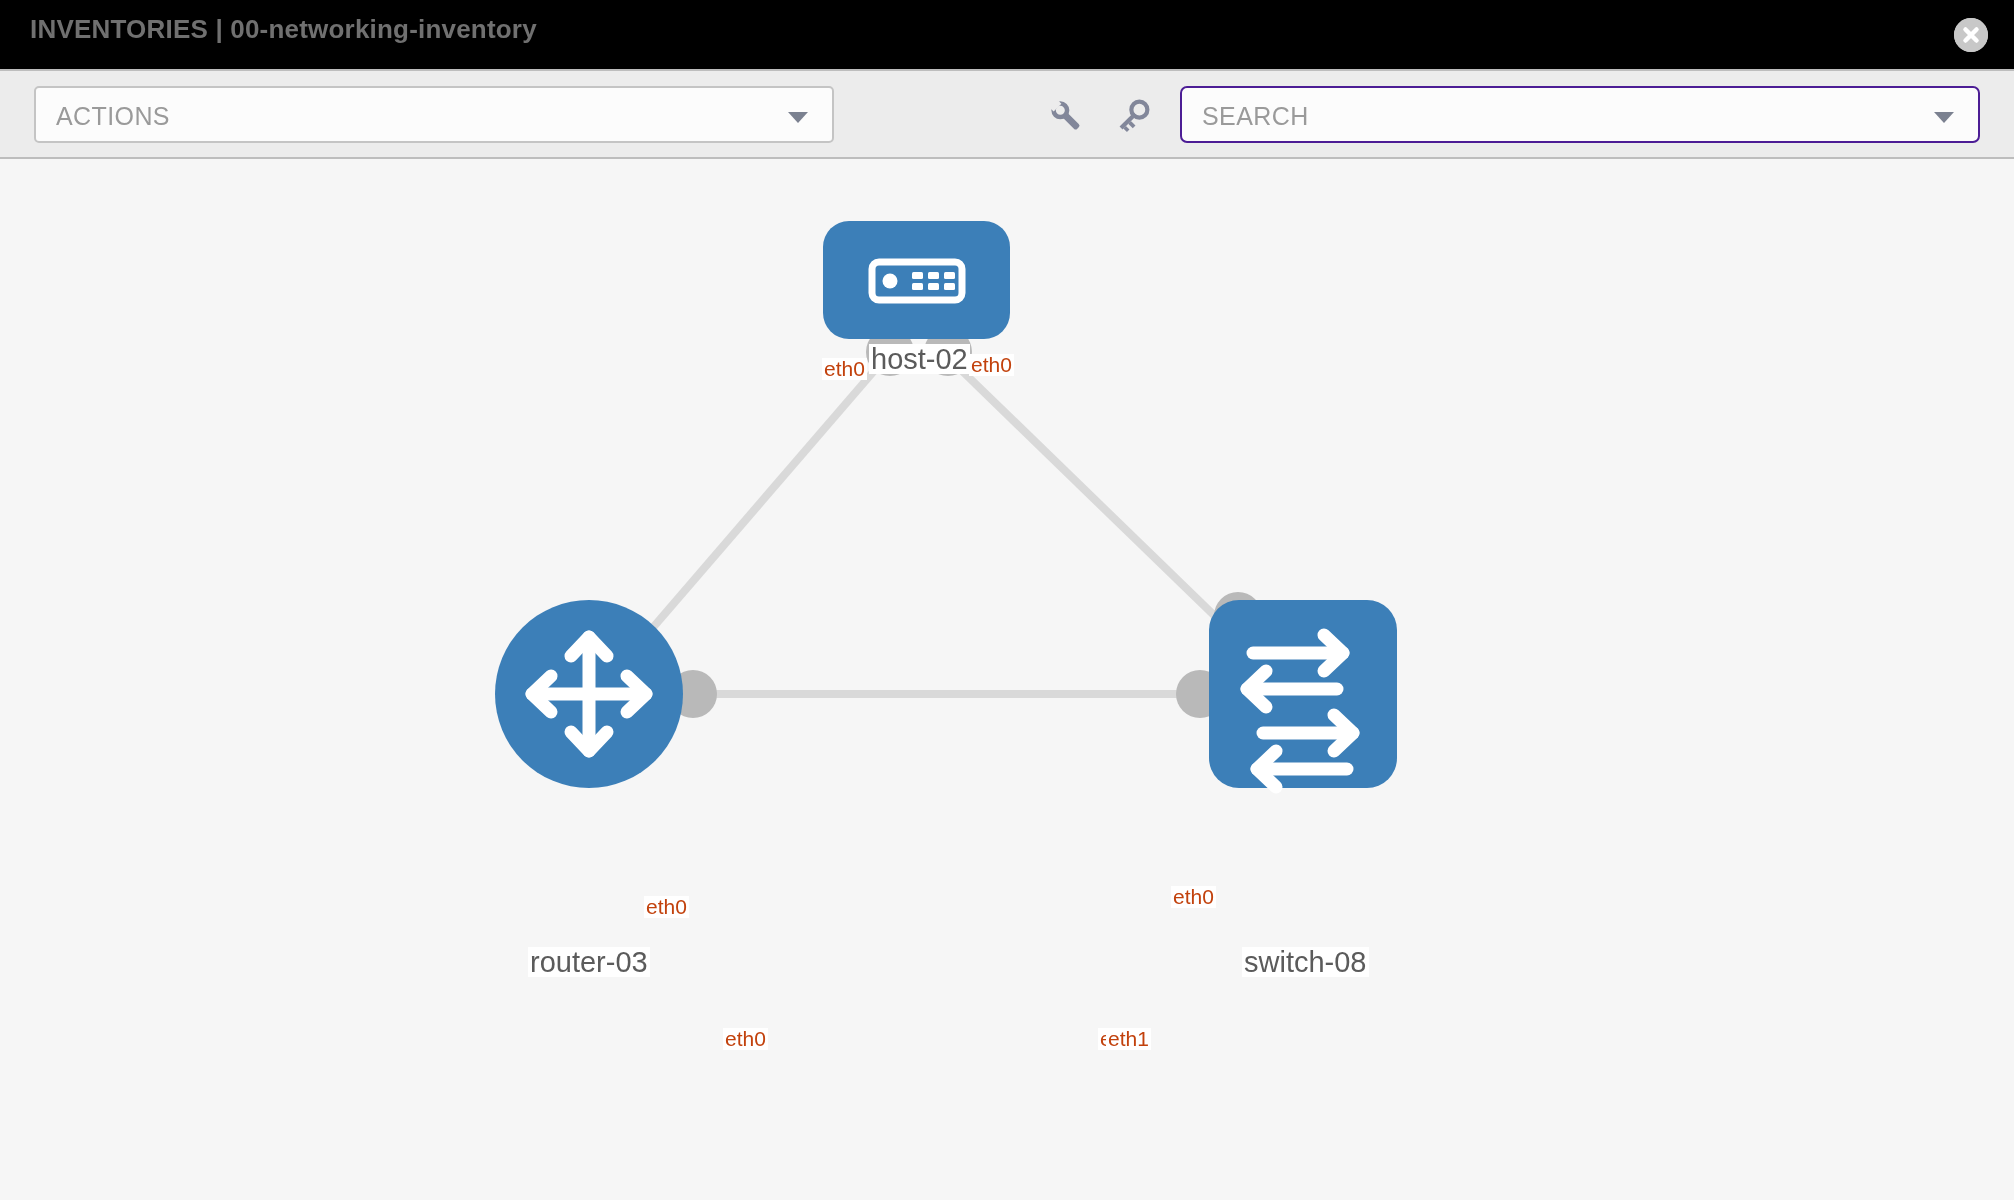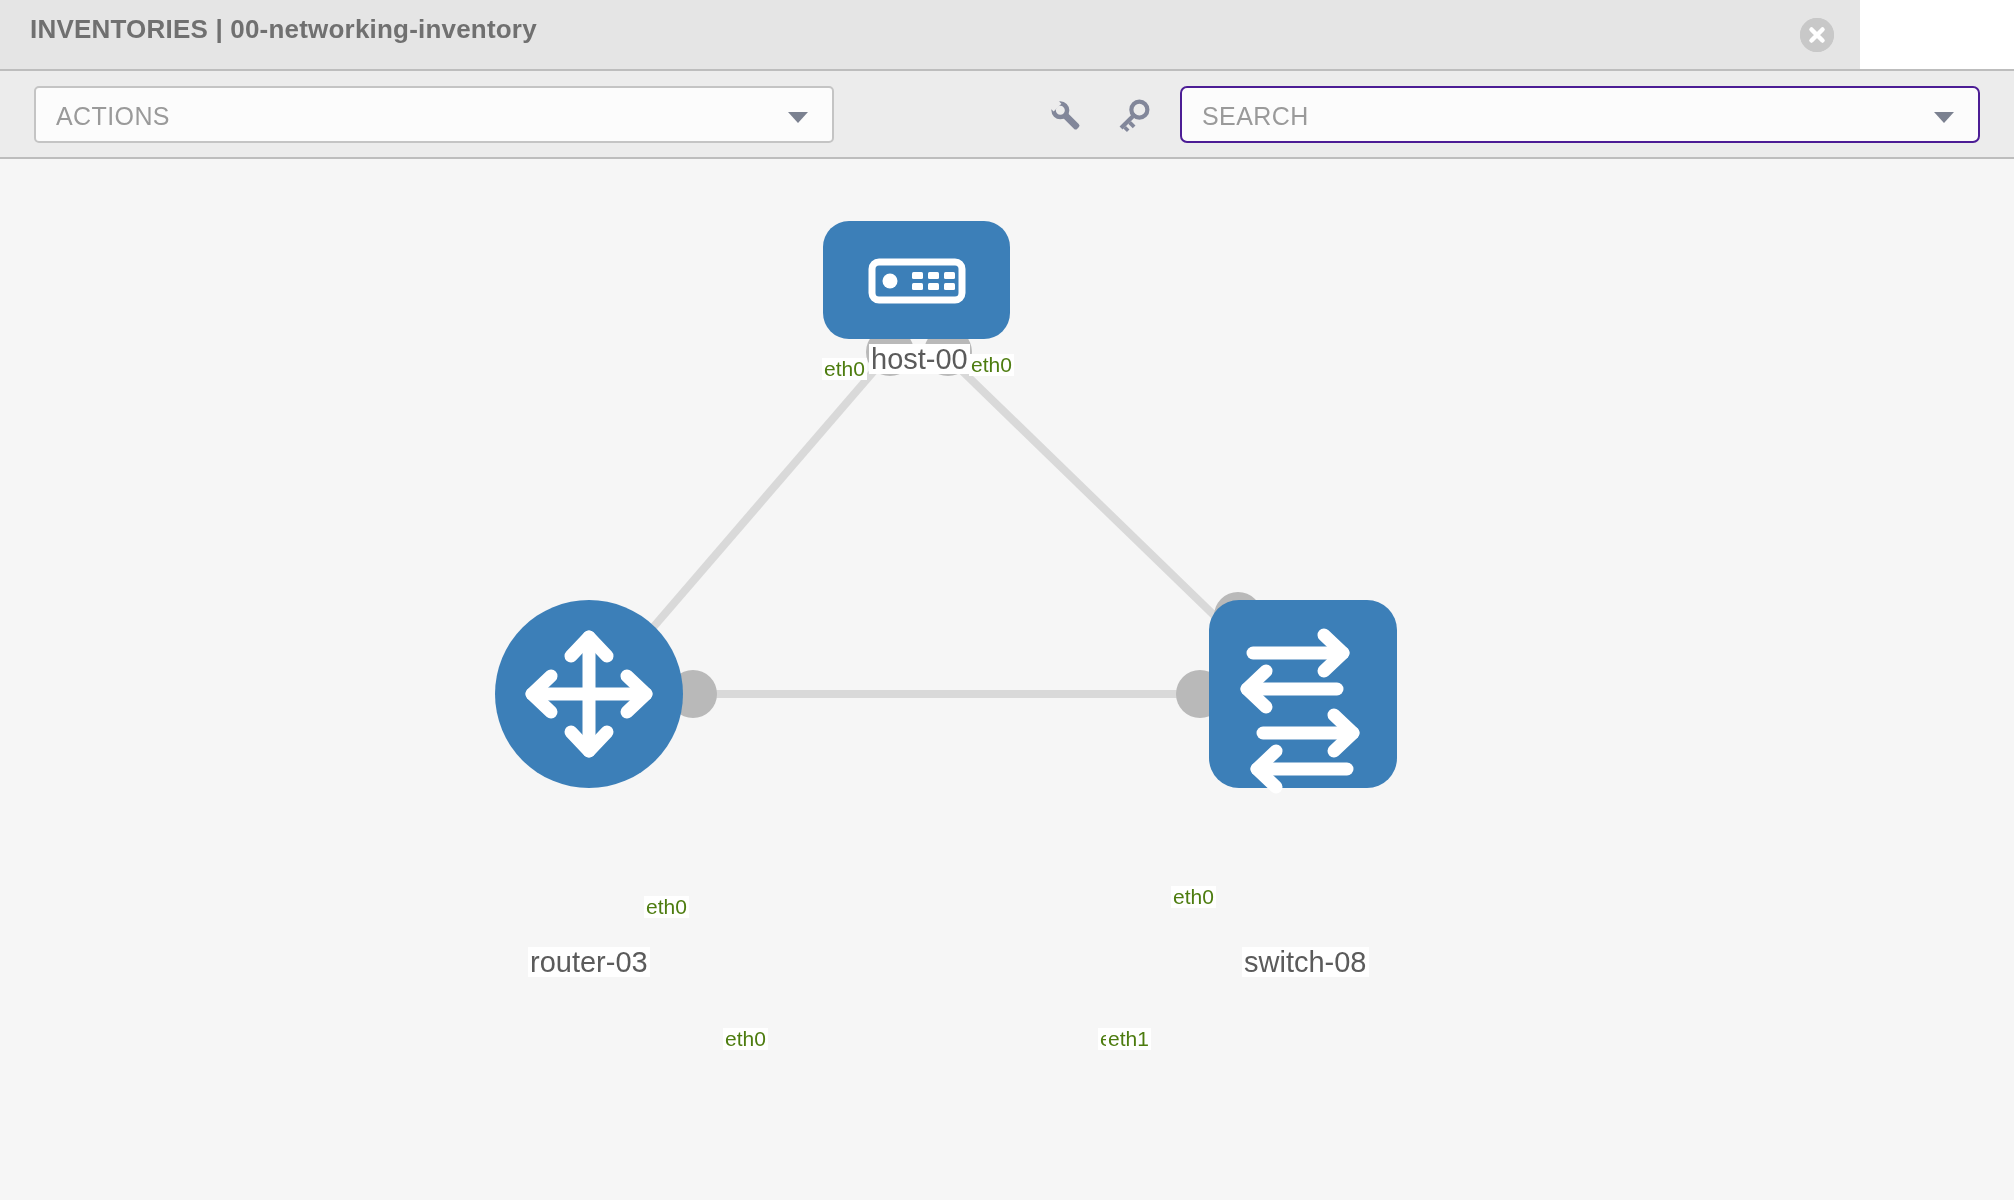--- a/index.html
+++ b/index.html
@@ -16,23 +16,23 @@
     position: relative;
     width: 2014px;
     height: 1200px;
     background: #ffffff;
   }
 
   
   .header {
     position: absolute;
     left: 0; top: 0;
-    width: 1860px;
+    width: 2014px;
     height: 69px;
-    background: #e5e5e5;
+    background: #000000;
     box-sizing: border-box;
   }
   .header-title {
     position: absolute;
     left: 30px;
     top: 14px;
     font-size: 26px;
     font-weight: bold;
     color: #707070;
     letter-spacing: 0.2px;
@@ -145,21 +145,21 @@
     font-size: 29px;
     color: #5b5b5b;
     background: #ffffff;
     white-space: nowrap;
     line-height: 1.05;
     padding: 0 2px;
   }
   .edge-label {
     position: absolute;
     font-size: 21px;
-    color: #4d7c0f;
+    color: #c2410c;
     background: #ffffff;
     white-space: nowrap;
     line-height: 1.05;
     padding: 0 2px;
   }
 </style>
 </head>
 <body>
 
 <div id="app">
@@ -265,21 +265,21 @@
           <path d="M1337 530 L1247 530"></path>
           <path d="M1266 512 L1247 530 L1266 548"></path>
           <path d="M1263 574 L1353 574"></path>
           <path d="M1334 556 L1353 574 L1334 592"></path>
           <path d="M1347 610 L1257 610"></path>
           <path d="M1276 592 L1257 610 L1276 628"></path>
         </g>
       </g>
     </svg>
 
-    <div class="node-label" style="left:869px; top:185px;">host-00</div>
+    <div class="node-label" style="left:869px; top:185px;">host-02</div>
     <div class="node-label" style="left:528px; top:788px;">router-03</div>
     <div class="node-label" style="left:1242px; top:788px;">switch-08</div>
 
     <div class="edge-label" style="left:822px;  top:199px;">eth0</div>
     <div class="edge-label" style="left:969px;  top:195px;">eth0</div>
     <div class="edge-label" style="left:644px;  top:737px;">eth0</div>
     <div class="edge-label" style="left:1171px; top:727px;">eth0</div>
     <div class="edge-label" style="left:723px;  top:869px;">eth0</div>
     <div class="edge-label" style="left:1098px; top:869px;">eth0</div>
     <div class="edge-label" style="left:1106px; top:869px;">eth1</div>

